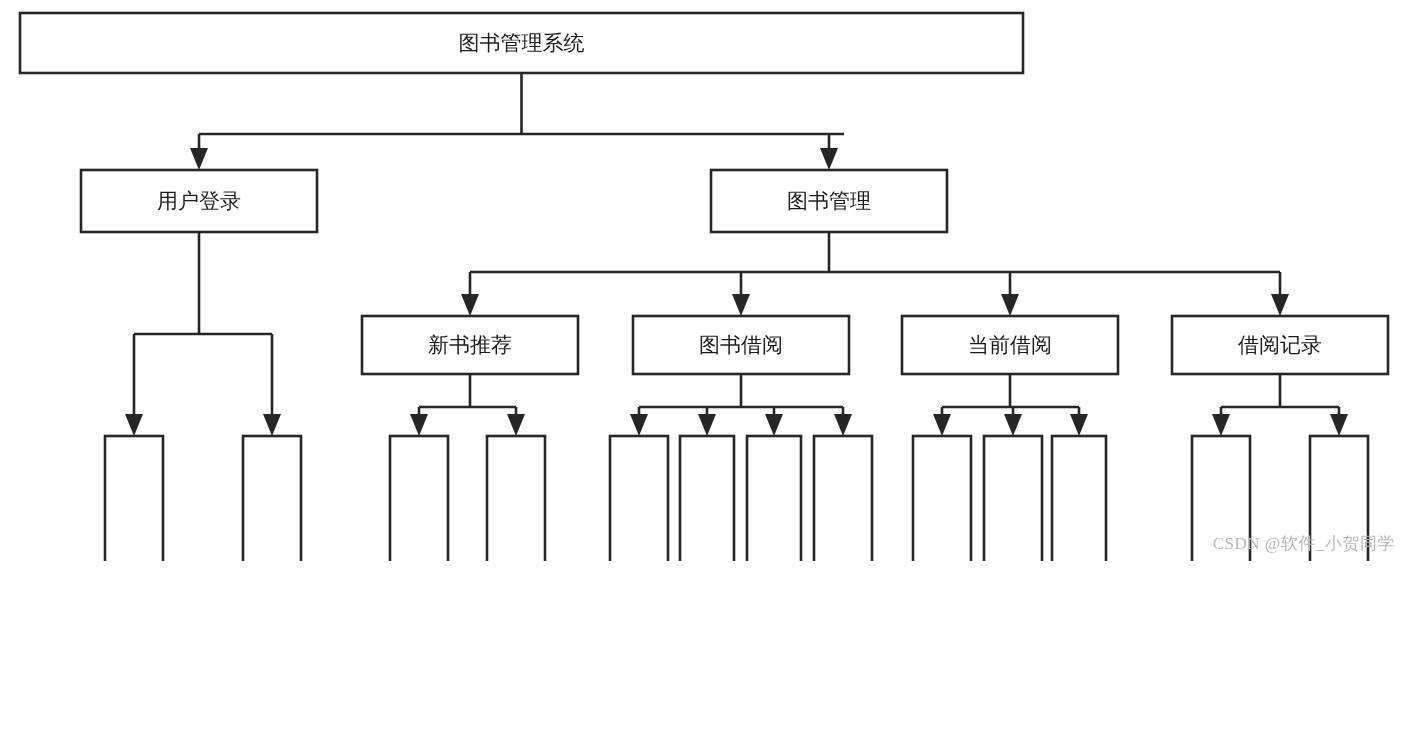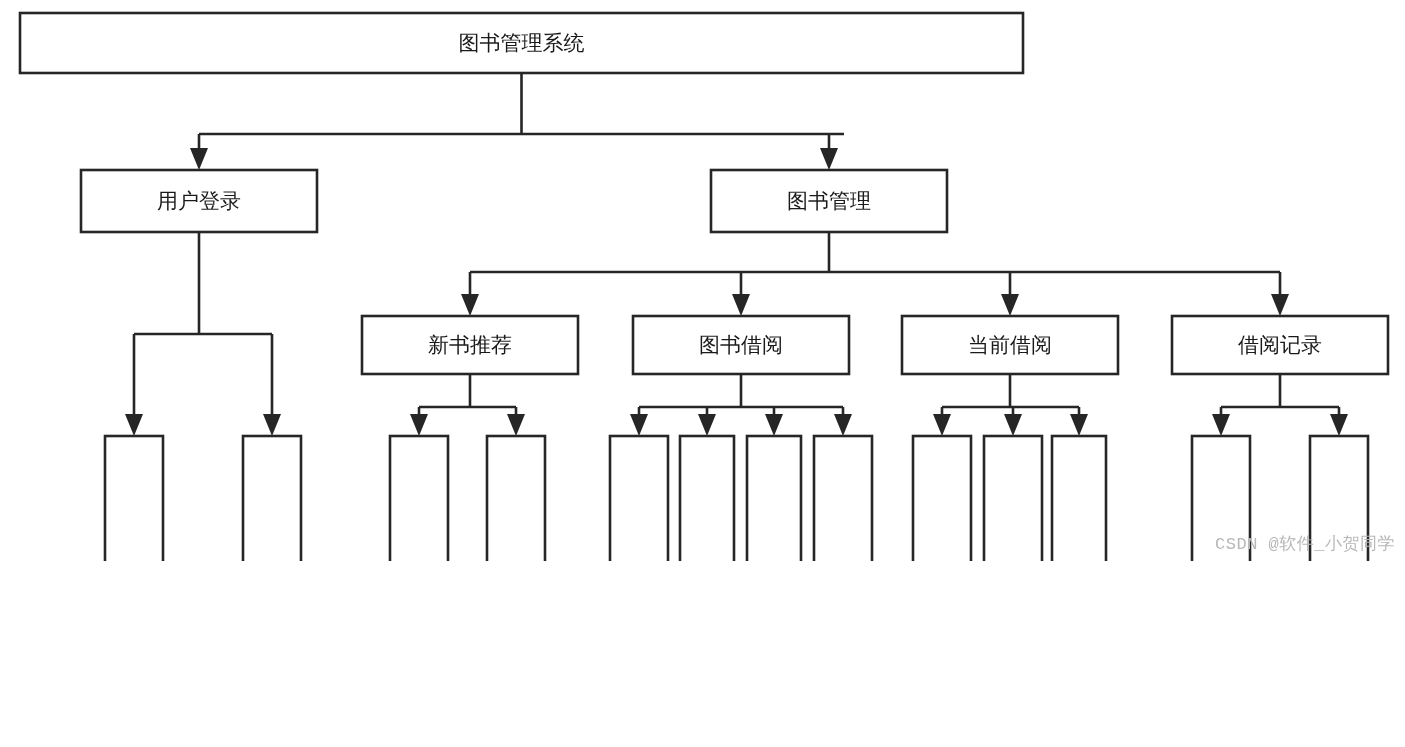--- a/index.html
+++ b/index.html
@@ -61,21 +61,21 @@
     display: flex;
     align-items: flex-start;
     justify-content: center;
     pointer-events: none;
     white-space: nowrap;
   }
   .watermark {
     position: absolute;
     right: 10px;
     bottom: 6px;
-    font-family: Liberation Mono, monospace;
+    font-family: Liberation Serif, serif;
     font-size: 17px;
     color: #b7b7b7;
     letter-spacing: 0.5px;
     white-space: nowrap;
   }
 </style>
 </head>
 <body>
 
 <div id="diagram-root">

